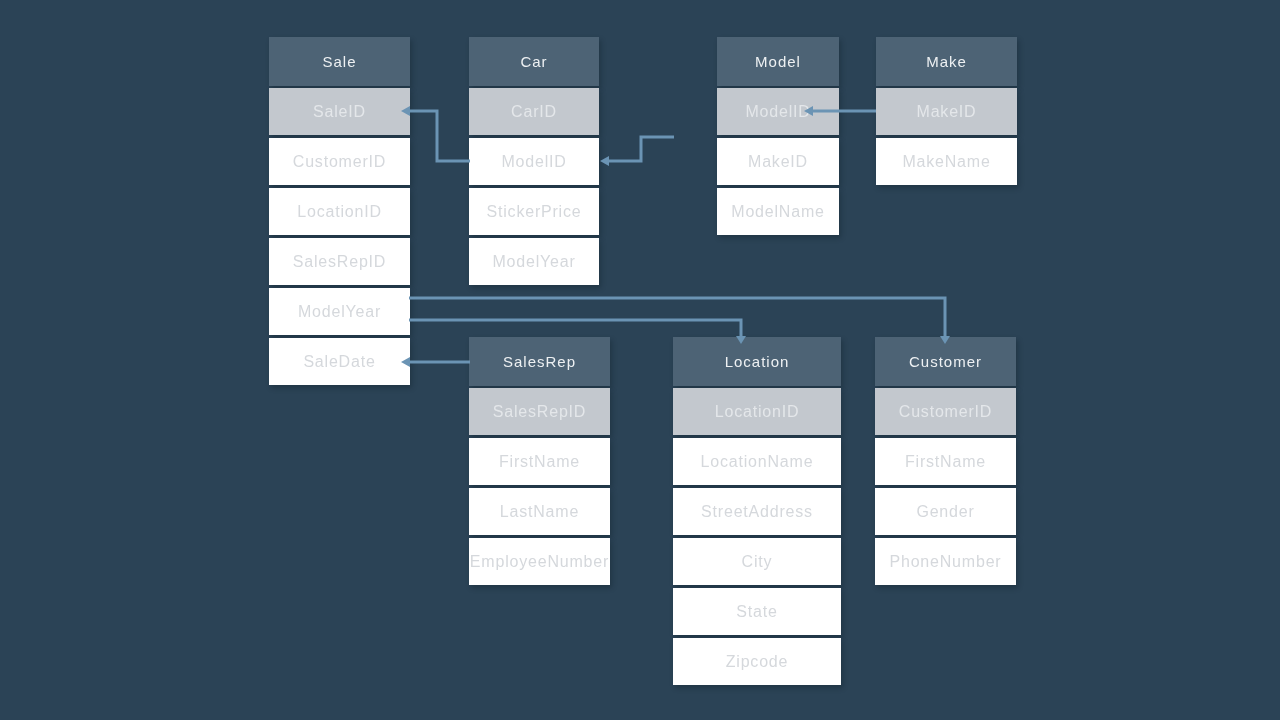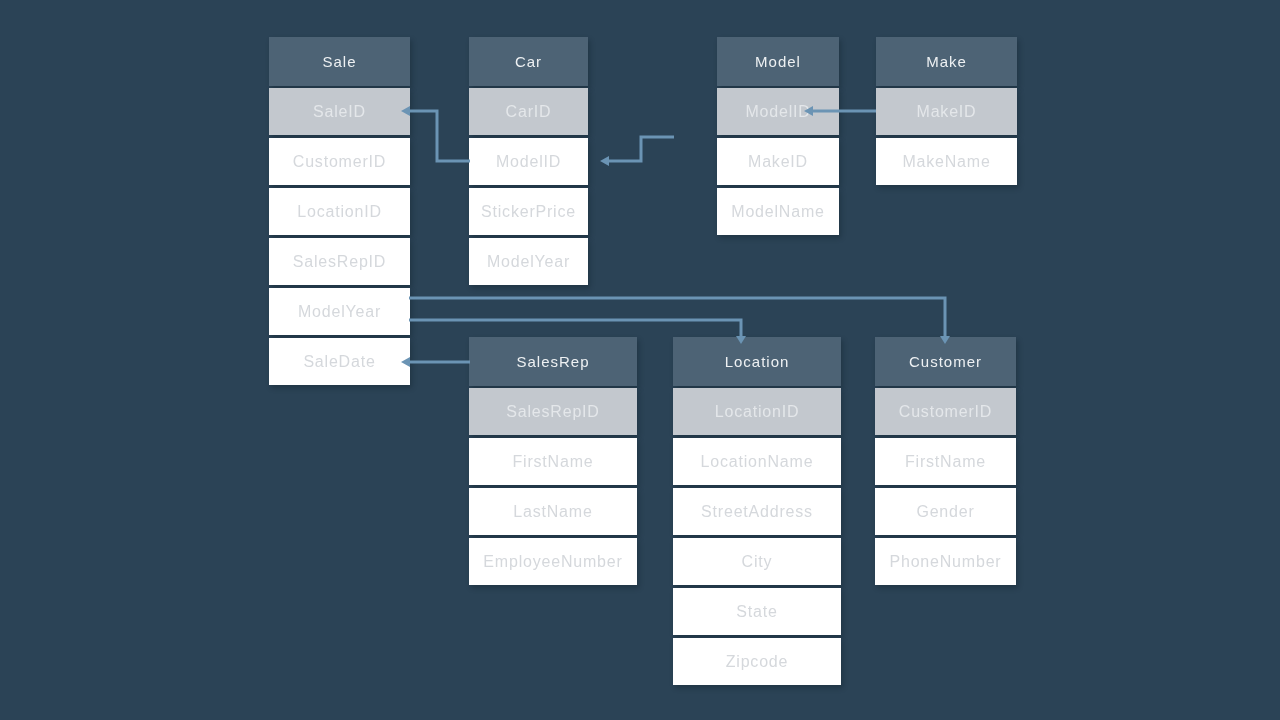--- a/index.html
+++ b/index.html
@@ -46,39 +46,39 @@
 <div class="stage" id="stage">
     <div class="tbl" style="left: 269px; top: 37px; width: 141px;">
       <div class="tbl-header">Sale</div>
       <div class="tbl-row key">SaleID</div>
       <div class="tbl-row">CustomerID</div>
       <div class="tbl-row">LocationID</div>
       <div class="tbl-row">SalesRepID</div>
       <div class="tbl-row">ModelYear</div>
       <div class="tbl-row">SaleDate</div>
     </div>
-    <div class="tbl" style="left: 469px; top: 37px; width: 119px;">
+    <div class="tbl" style="left: 469px; top: 37px; width: 130px;">
       <div class="tbl-header">Car</div>
       <div class="tbl-row key">CarID</div>
       <div class="tbl-row">ModelID</div>
       <div class="tbl-row">StickerPrice</div>
       <div class="tbl-row">ModelYear</div>
     </div>
     <div class="tbl" style="left: 673px; top: 37px; width: 122px; padding-left: 44px;">
       <div class="tbl-header">Model</div>
       <div class="tbl-row key">ModelID</div>
       <div class="tbl-row">MakeID</div>
       <div class="tbl-row">ModelName</div>
     </div>
     <div class="tbl" style="left: 876px; top: 37px; width: 141px;">
       <div class="tbl-header">Make</div>
       <div class="tbl-row key">MakeID</div>
       <div class="tbl-row">MakeName</div>
     </div>
-    <div class="tbl" style="left: 469px; top: 337px; width: 168px;">
+    <div class="tbl" style="left: 469px; top: 337px; width: 141px;">
       <div class="tbl-header">SalesRep</div>
       <div class="tbl-row key">SalesRepID</div>
       <div class="tbl-row">FirstName</div>
       <div class="tbl-row">LastName</div>
       <div class="tbl-row">EmployeeNumber</div>
     </div>
     <div class="tbl" style="left: 673px; top: 337px; width: 168px;">
       <div class="tbl-header">Location</div>
       <div class="tbl-row key">LocationID</div>
       <div class="tbl-row">LocationName</div>

